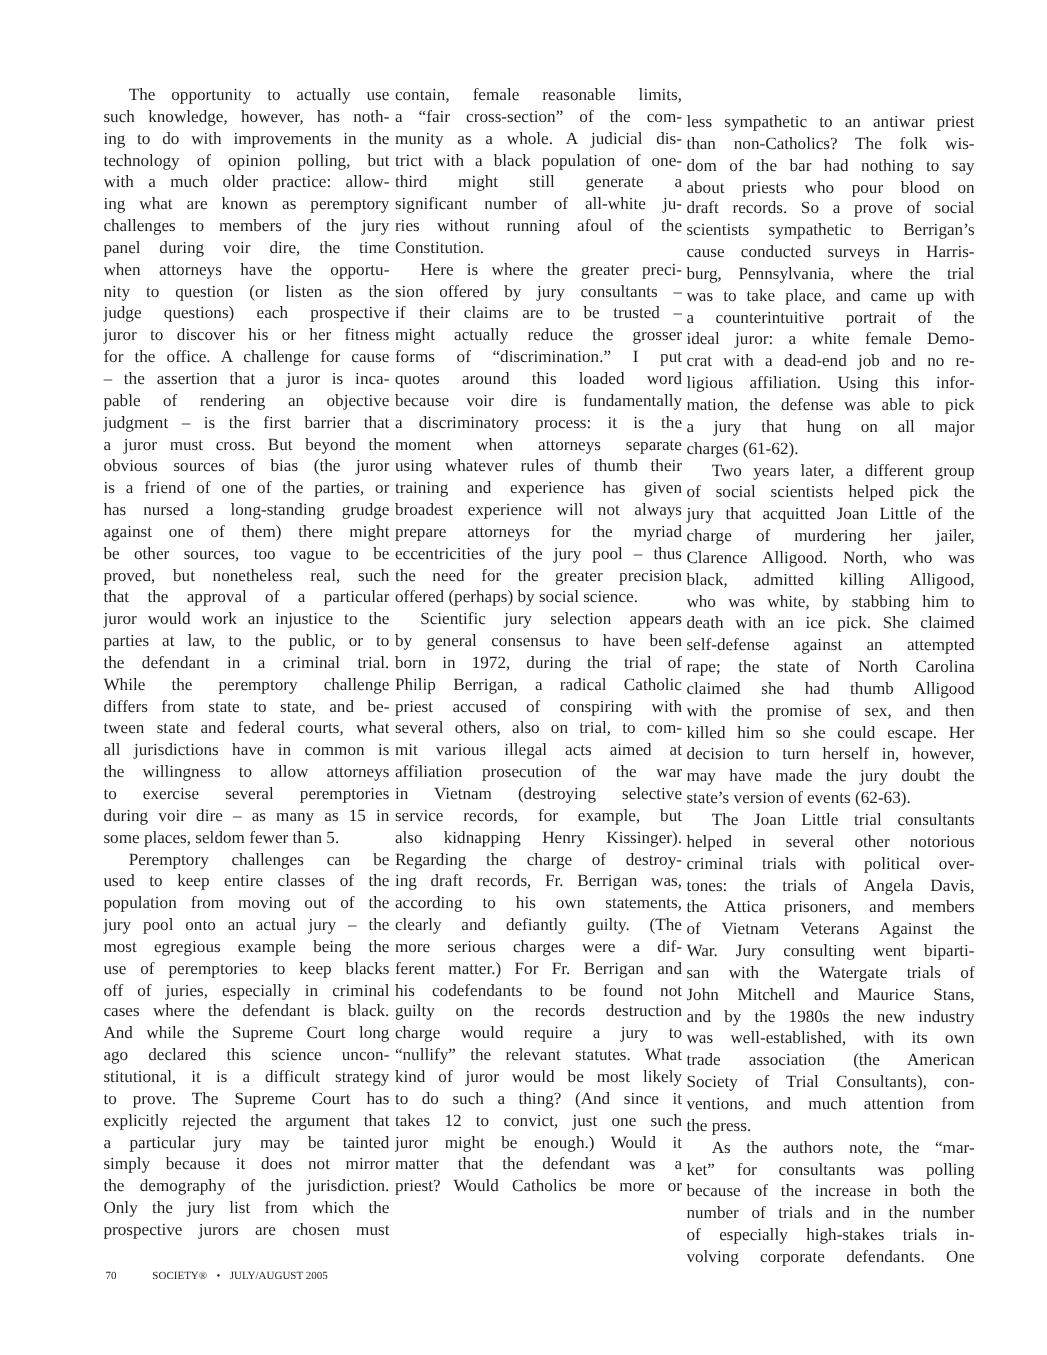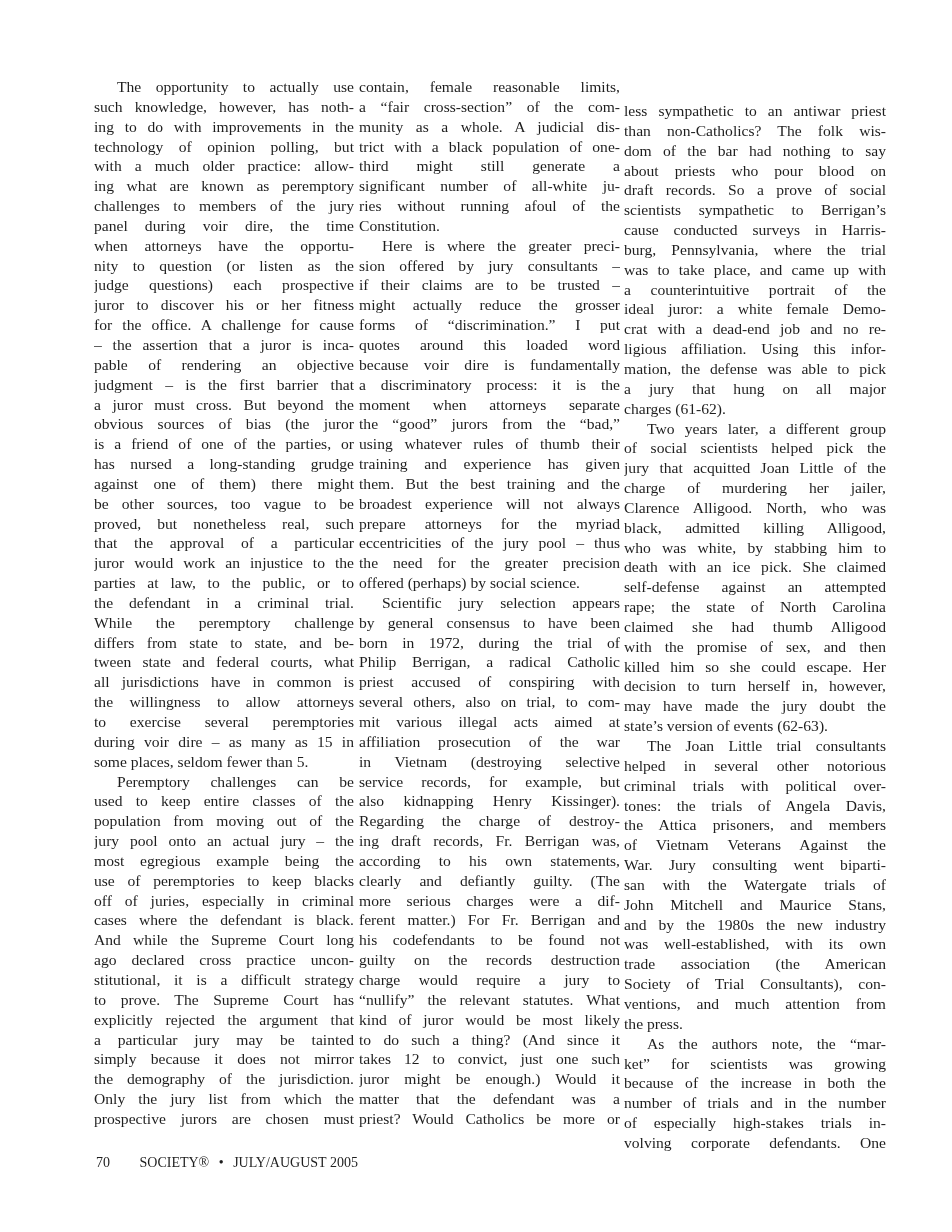--- a/index.html
+++ b/index.html
@@ -6,21 +6,21 @@
   body { width:952px; height:1232px; position:relative; overflow:hidden;
          font-family:"Liberation Serif", serif; color:#1e1e1e; }
   .col { position:absolute; top:77px; }
   #col1 { left:94px; width:260px; }
   #col2 { left:359px; width:261px; }
   #col3 { left:624px; width:262px;margin-top:24px; }
   .ln { display:block; height:19.85px; line-height:19.85px; font-size:15.6px;
         white-space:nowrap; text-align:justify; text-align-last:justify; overflow:hidden; }
   .ln.last { text-align-last:left; }
   .ln.ind { text-indent:23px; }
-  #footer { position:absolute; left:96px; top:1155px; font-size:14px; white-space:nowrap; }
+  #footer { position:absolute; left:96px; top:1155px; font-size:10px; white-space:nowrap; }
   #footer .pg { display:inline-block; width:40px; }
 </style>
 </head>
 <body>
 
 <div id="col1" class="col">
     <span class="ln ind">The opportunity to actually use</span>
     <span class="ln">such knowledge, however, has noth-</span>
     <span class="ln">ing to do with improvements in the</span>
     <span class="ln">technology of opinion polling, but</span>
@@ -57,21 +57,21 @@
     <span class="ln last">some places, seldom fewer than 5.</span>
     <span class="ln ind">Peremptory challenges can be</span>
     <span class="ln">used to keep entire classes of the</span>
     <span class="ln">population from moving out of the</span>
     <span class="ln">jury pool onto an actual jury – the</span>
     <span class="ln">most egregious example being the</span>
     <span class="ln">use of peremptories to keep blacks</span>
     <span class="ln">off of juries, especially in criminal</span>
     <span class="ln">cases where the defendant is black.</span>
     <span class="ln">And while the Supreme Court long</span>
-    <span class="ln">ago declared cross practice uncon-</span>
+    <span class="ln">ago declared this science uncon-</span>
     <span class="ln">stitutional, it is a difficult strategy</span>
     <span class="ln">to prove. The Supreme Court has</span>
     <span class="ln">explicitly rejected the argument that</span>
     <span class="ln">a particular jury may be tainted</span>
     <span class="ln">simply because it does not mirror</span>
     <span class="ln">the demography of the jurisdiction.</span>
     <span class="ln">Only the jury list from which the</span>
     <span class="ln">prospective jurors are chosen must</span>
   </div>
 <div id="col2" class="col">
@@ -85,24 +85,22 @@
     <span class="ln last">Constitution.</span>
     <span class="ln ind">Here is where the greater preci-</span>
     <span class="ln">sion offered by jury consultants –</span>
     <span class="ln">if their claims are to be trusted –</span>
     <span class="ln">might actually reduce the grosser</span>
     <span class="ln">forms of “discrimination.” I put</span>
     <span class="ln">quotes around this loaded word</span>
     <span class="ln">because voir dire is fundamentally</span>
     <span class="ln">a discriminatory process: it is the</span>
     <span class="ln">moment when attorneys separate</span>
-    <span class="ln">the “good” jurors from the “bad,”</span>
     <span class="ln">using whatever rules of thumb their</span>
     <span class="ln">training and experience has given</span>
-    <span class="ln">them. But the best training and the</span>
     <span class="ln">broadest experience will not always</span>
     <span class="ln">prepare attorneys for the myriad</span>
     <span class="ln">eccentricities of the jury pool – thus</span>
     <span class="ln">the need for the greater precision</span>
     <span class="ln last">offered (perhaps) by social science.</span>
     <span class="ln ind">Scientific jury selection appears</span>
     <span class="ln">by general consensus to have been</span>
     <span class="ln">born in 1972, during the trial of</span>
     <span class="ln">Philip Berrigan, a radical Catholic</span>
     <span class="ln">priest accused of conspiring with</span>
@@ -171,21 +169,21 @@
     <span class="ln">War. Jury consulting went biparti-</span>
     <span class="ln">san with the Watergate trials of</span>
     <span class="ln">John Mitchell and Maurice Stans,</span>
     <span class="ln">and by the 1980s the new industry</span>
     <span class="ln">was well-established, with its own</span>
     <span class="ln">trade association (the American</span>
     <span class="ln">Society of Trial Consultants), con-</span>
     <span class="ln">ventions, and much attention from</span>
     <span class="ln last">the press.</span>
     <span class="ln ind">As the authors note, the “mar-</span>
-    <span class="ln">ket” for scientists was growing</span>
+    <span class="ln">ket” for consultants was polling</span>
     <span class="ln">because of the increase in both the</span>
     <span class="ln">number of trials and in the number</span>
     <span class="ln">of especially high-stakes trials in-</span>
     <span class="ln">volving corporate defendants. One</span>
   </div>
 
 <div id="footer">
   <span class="pg">70</span>
   <span>SOCIETY®</span>
   <span style="margin:0 6px;">•</span>

